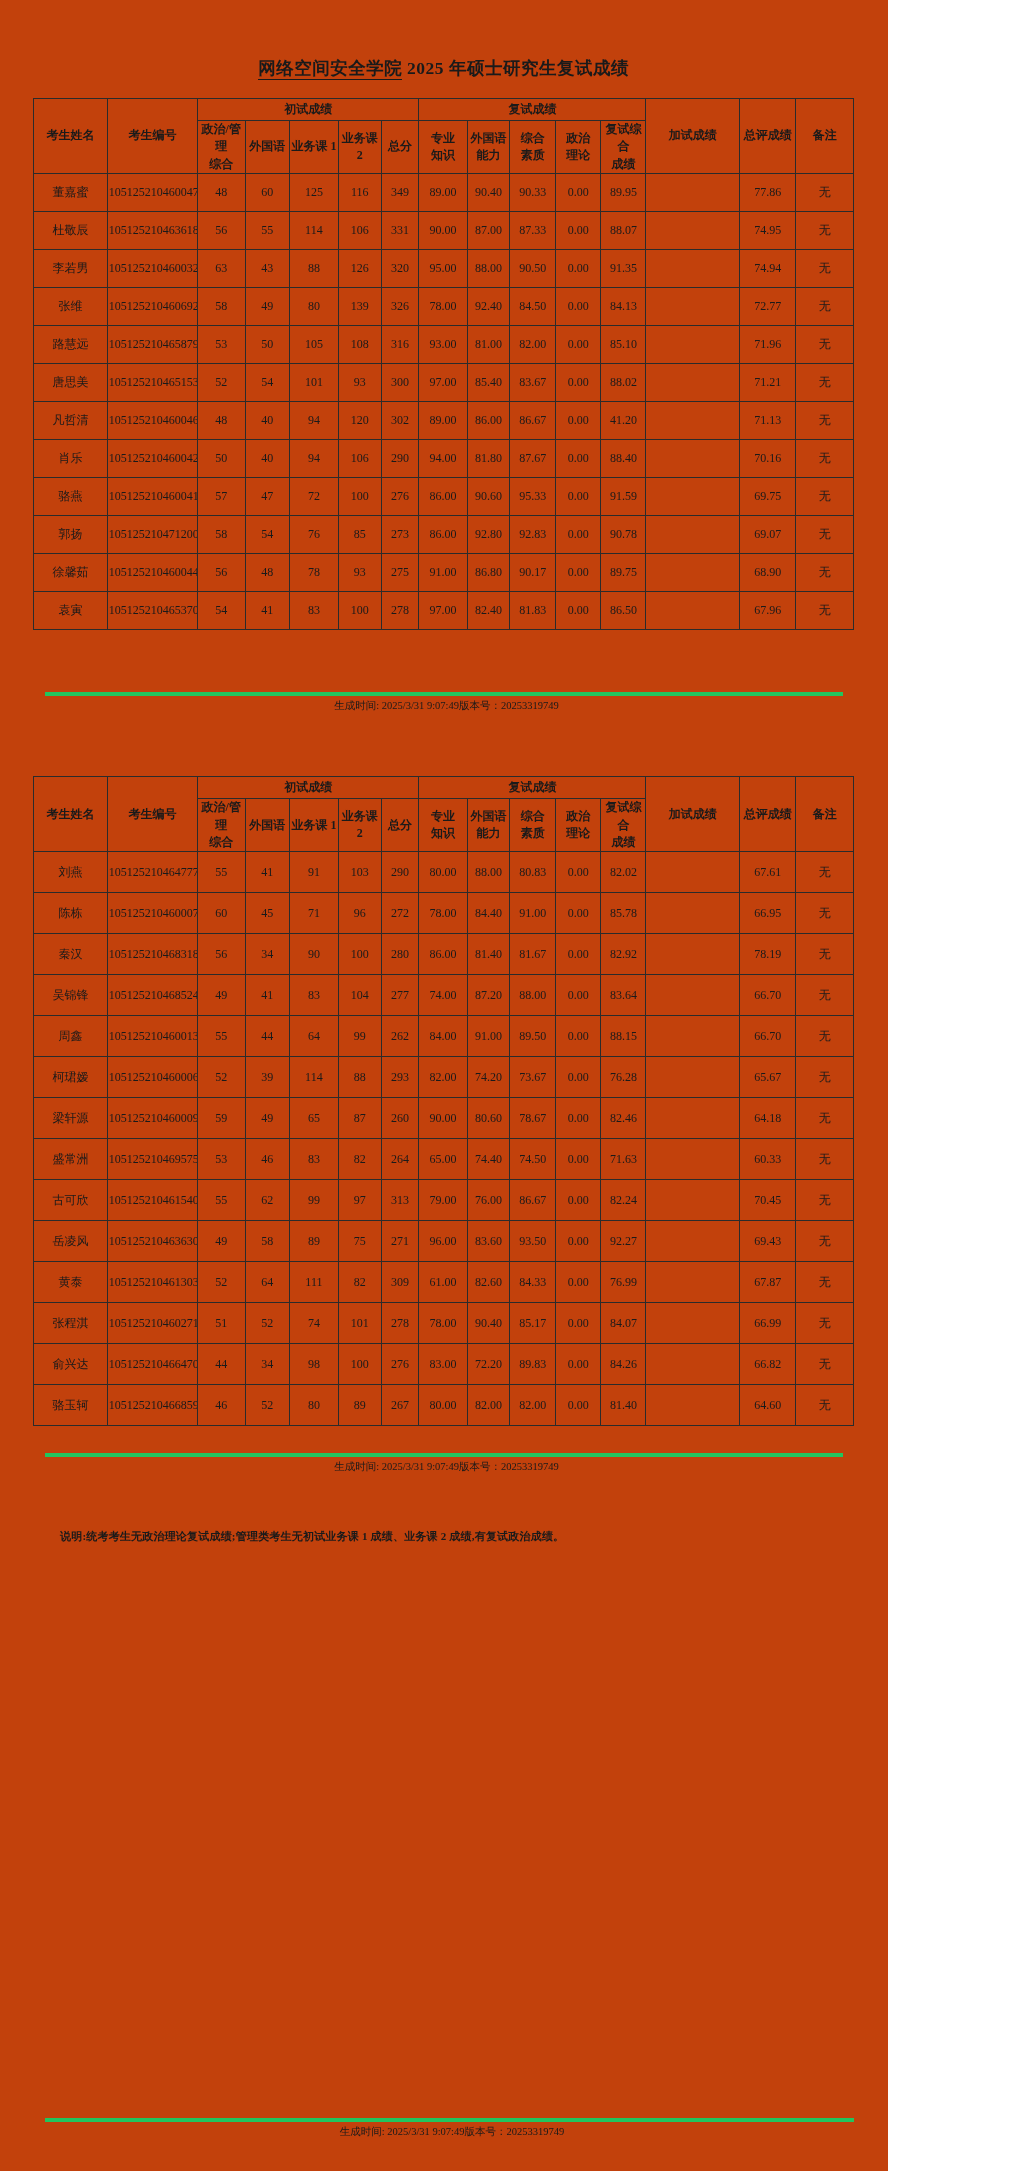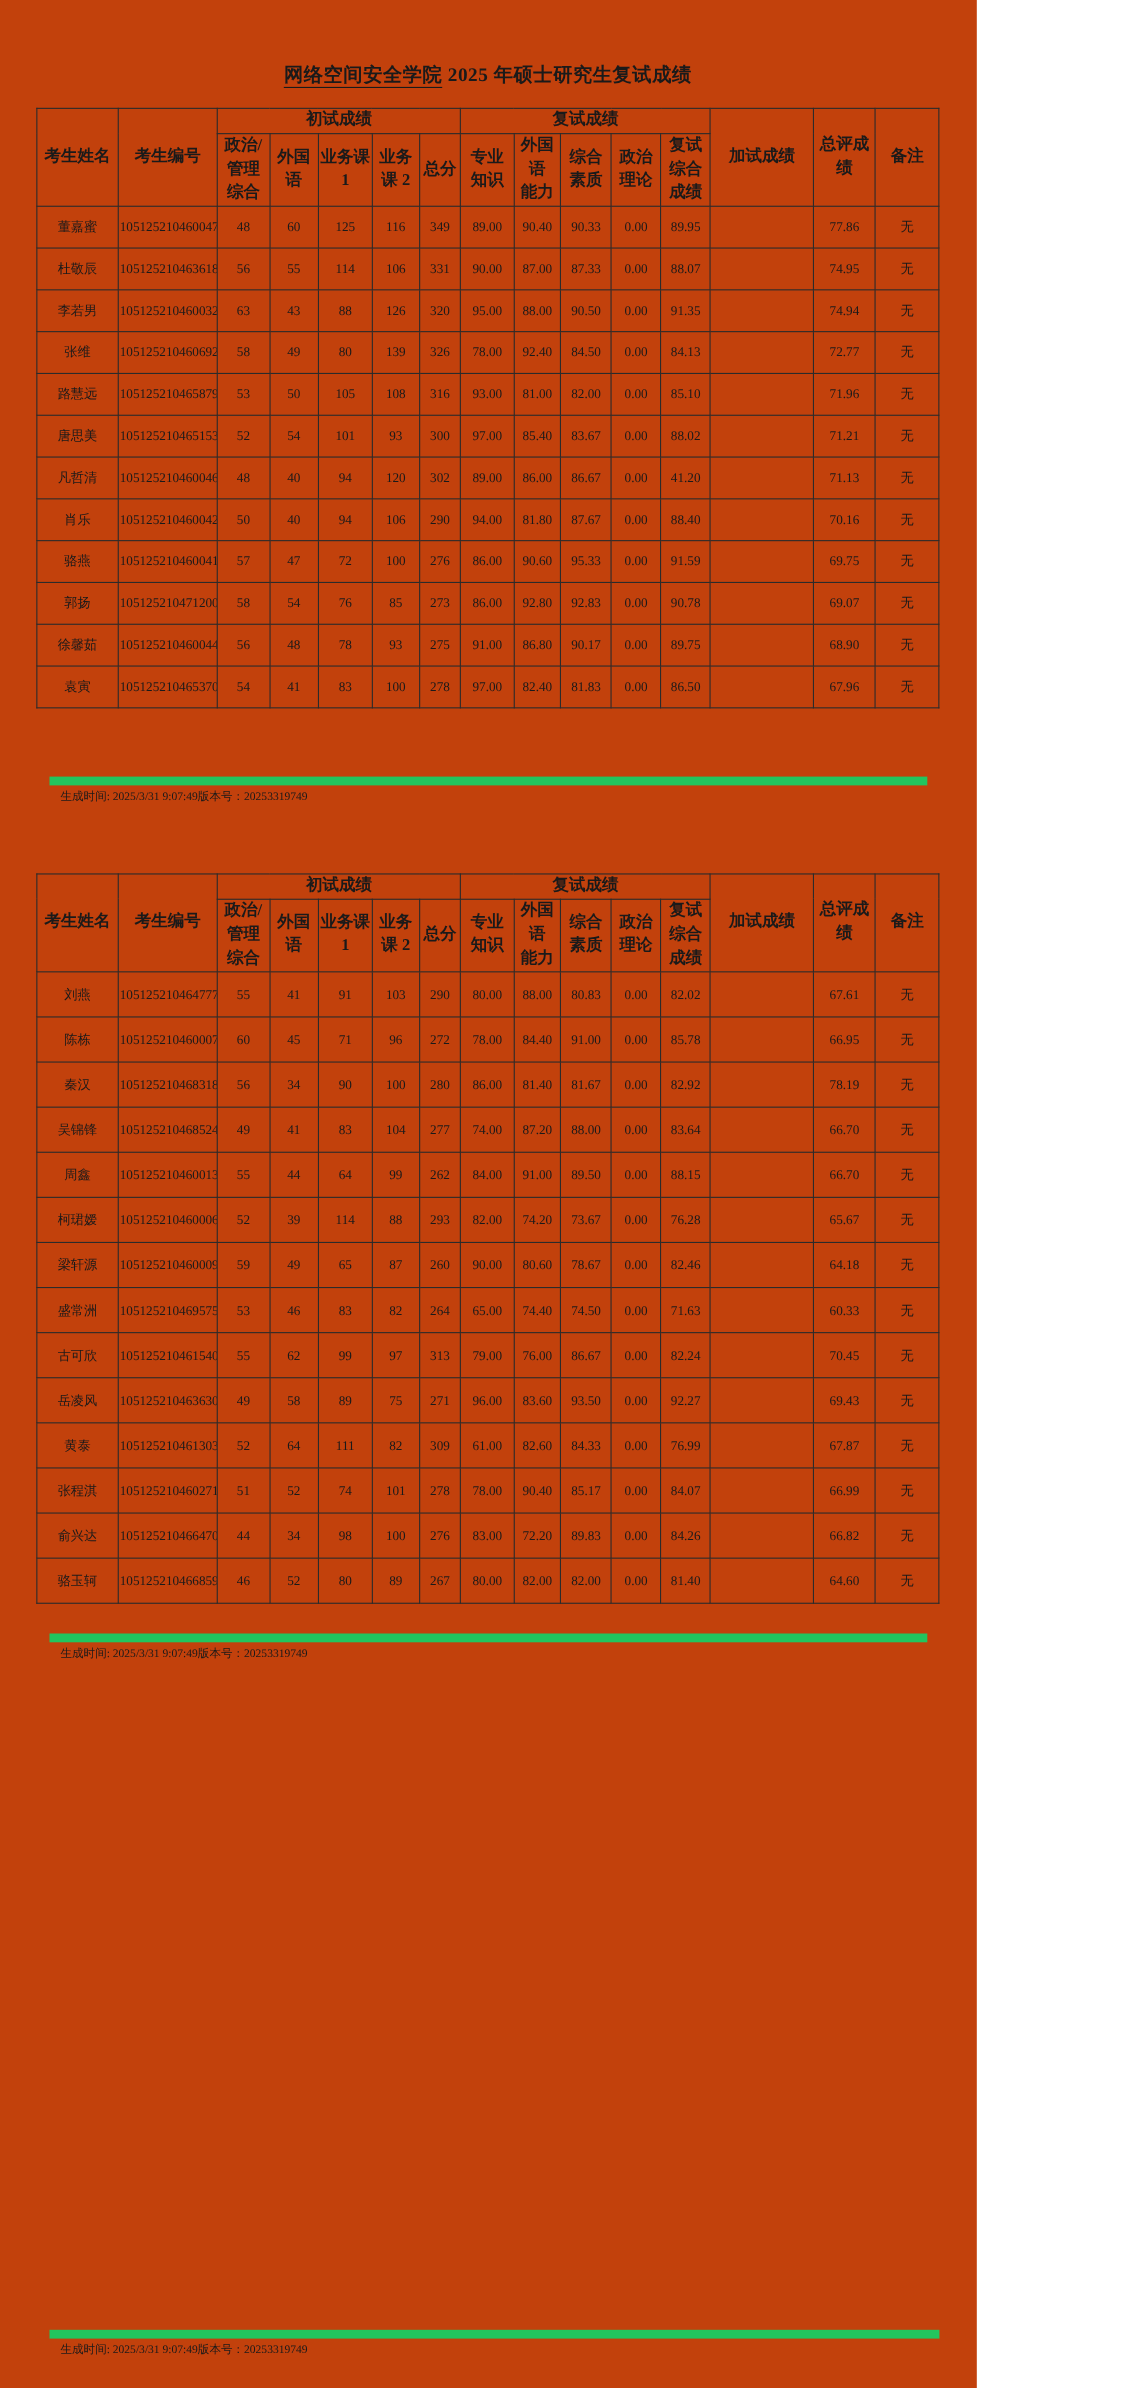--- a/index.html
+++ b/index.html
@@ -31,35 +31,35 @@
   table.score-table th,
   table.score-table td{
     border:1px solid #2b2b2b;
     text-align:center;
     vertical-align:middle;
     padding:0 1px;
     overflow:hidden;
   }
   table.score-table thead th{
     font-weight:bold;
-    font-size:15px;
+    font-size:12px;
     line-height:1.45;
     white-space:pre-line;
   }
   table.score-table thead tr.group-row{height:22px;}
   table.score-table thead tr.sub-row{height:43px;}
   table.score-table tbody td{font-size:12px;}
   table.t1 tbody tr{height:38px;}
   table.t2 tbody tr{height:41px;}
   .footer{
     margin:62px 11px 0 12px;
-    border-top:8px solid #22c55e;
+    border-top:4px solid #22c55e;
     padding:3px 5px 0 10px;
     display:flex;
-    justify-content:flex-start;
+    justify-content:center;
     font-size:10.5px;
   }
   .footer.f2{margin-top:27px;}
   .footer.bottom{
     position:absolute;
     left:45px;
     right:34px;
     top:2118px;
     margin:0;
   }
@@ -625,20 +625,21 @@
             <td>无</td>
           </tr>
         </tbody>
     </table>
 
     <div class="footer f2">
       <span>生成时间: 2025/3/31 9:07:49</span>
       <span>版本号：20253319749</span>
     </div>
 
+    <p class="note">说明:统考考生无政治理论复试成绩;管理类考生无初试业务课 1 成绩、业务课 2 成绩,有复试政治成绩。</p>
 
   </div>
 
   <div class="footer bottom">
     <span>生成时间: 2025/3/31 9:07:49</span>
     <span>版本号：20253319749</span>
   </div>
 </div>
 
 </body></html>

